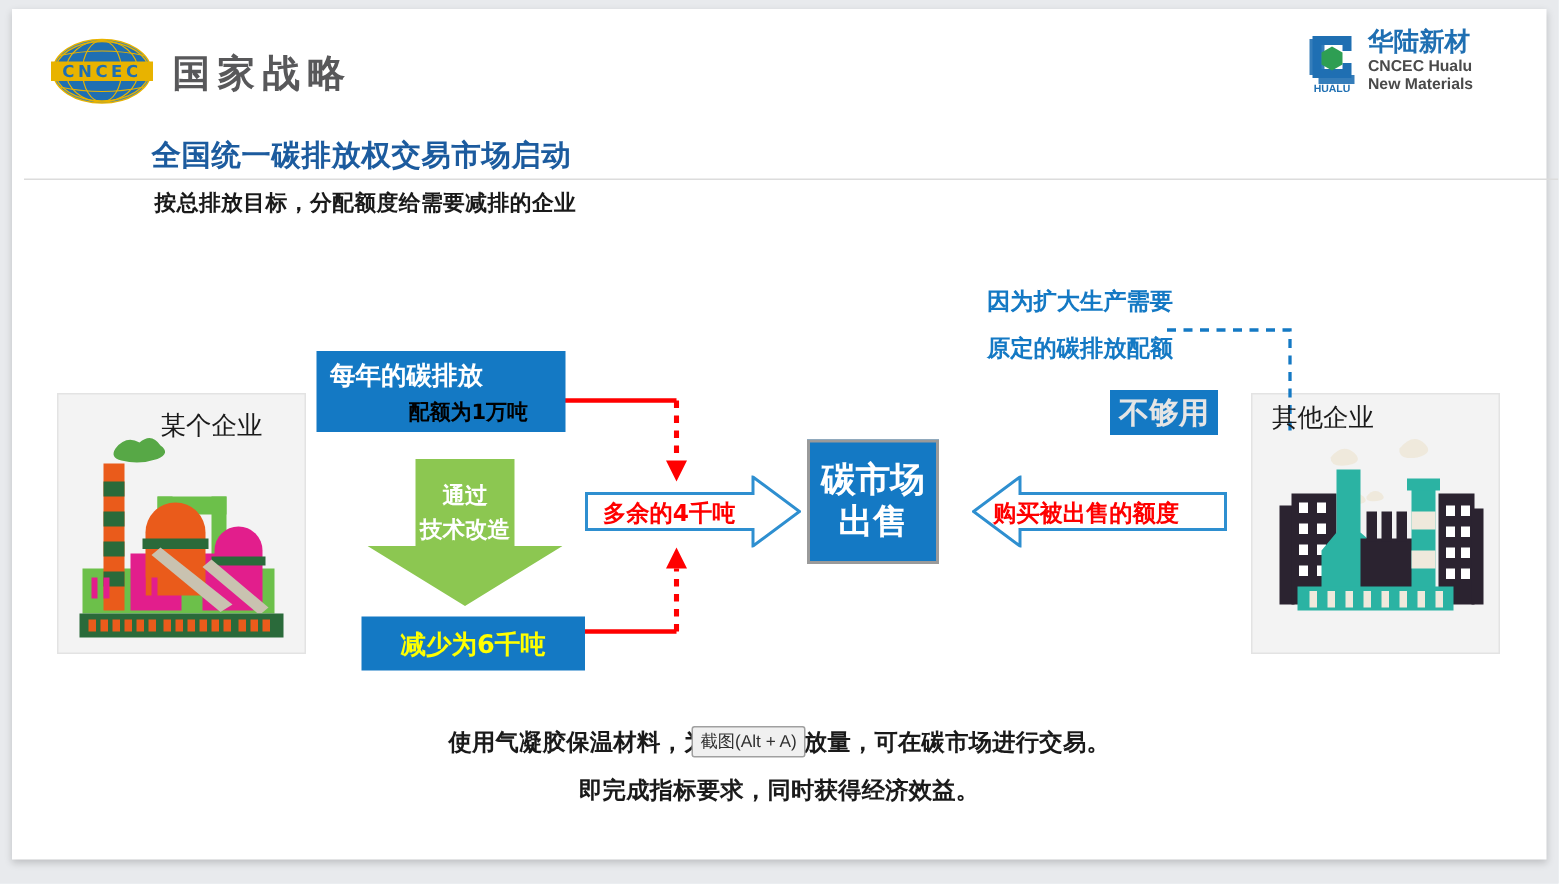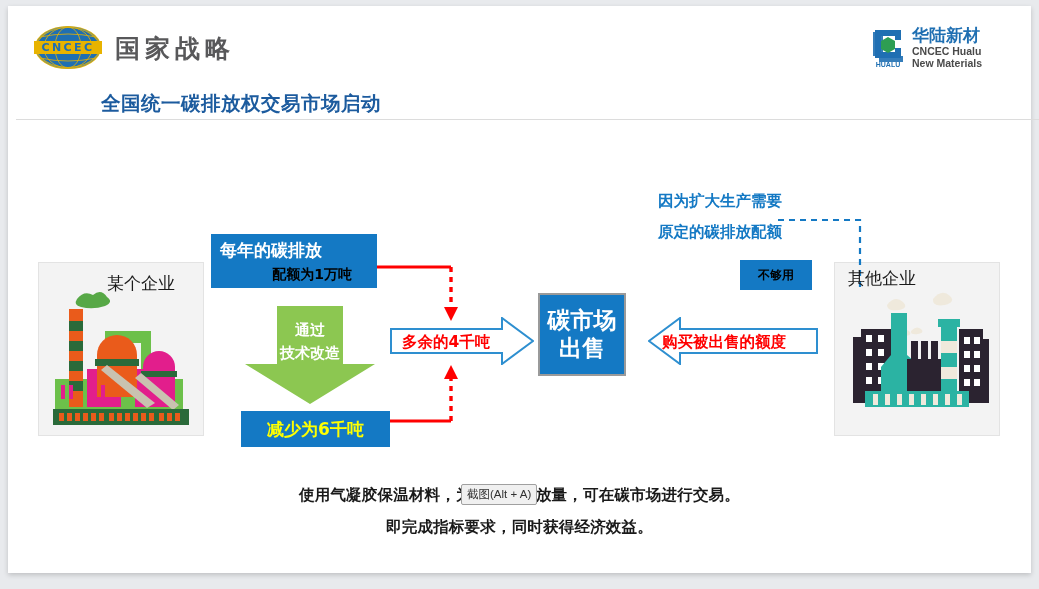--- a/index.html
+++ b/index.html
@@ -30,21 +30,21 @@
     position: absolute; left: 107px; top: 26px;
     font-size: 25px; font-weight: bold;
     color: #58585a;
     letter-spacing: 5px;
     font-family: "DejaVu Sans", sans-serif;
     text-align: right;
   }
   .hualu-logo {
     position: absolute; right: 22px; top: 14px;
     width: 140px; height: 48px;
-    display: flex; align-items: flex-end; gap: 5px;
+    display: flex; align-items: flex-start; gap: 5px;
   }
   .hualu-mark { width: 38px; height: 42px; flex: none; }
   .hualu-text { display: flex; flex-direction: column; line-height: 1; }
   .hualu-cn {
     font-size: 17px; font-weight: bold; color: #1f6fb2;
     letter-spacing: 0px; font-family: "DejaVu Sans", sans-serif;
   }
   .hualu-en1, .hualu-en2 {
     font-size: 10.5px; color: #4a4a4a; font-weight: bold;
     font-family: "Liberation Sans", sans-serif;
@@ -102,21 +102,21 @@
   .box-reduced {
     left: 233px; top: 405px; width: 149px; height: 36px;
     align-items: center;
   }
   .box-reduced span { font-size: 17px; color: #ffff00; }
 
   .box-notenough {
     left: 732px; top: 254px; width: 72px; height: 30px;
     align-items: center;
   }
-  .box-notenough span { font-size: 12px; color: #000000; }
+  .box-notenough span { font-size: 20px; color: #e5e5e5; }
 
   .box-market {
     left: 530px; top: 287px; width: 88px; height: 83px;
     align-items: center;
     border: 2px solid #9a9a9a;
     box-sizing: border-box;
   }
   .box-market span { font-size: 23px; color: #ffffff; line-height: 1.18; }
 
   
@@ -209,20 +209,21 @@
       </svg>
       <div class="hualu-text">
         <div class="hualu-cn">华陆新材</div>
         <div class="hualu-en1">CNCEC Hualu</div>
         <div class="hualu-en2">New Materials</div>
       </div>
     </div>
 
     <div class="main-title">全国统一碳排放权交易市场启动</div>
     <div class="title-divider"></div>
+    <div class="sub-title">按总排放目标，分配额度给需要减排的企业</div>
 
     <div class="photo-card photo-left">
       <svg viewBox="0 0 164 172" width="164" height="172">
         <path d="M38 36 q7 -9 16 -4 q8 -7 14 2 q7 5 -2 9 q-12 4 -24 1 q-8 -2 -4 -8 Z" fill="#57a846"></path>
         <rect x="66" y="68" width="46" height="12" fill="#6cc04a"></rect>
         <rect x="66" y="68" width="10" height="52" fill="#6cc04a"></rect>
         <rect x="102" y="68" width="10" height="52" fill="#6cc04a"></rect>
         <rect x="16" y="116" width="128" height="30" fill="#6cc04a"></rect>
         <rect x="30" y="46" width="14" height="98" fill="#ea5b1b"></rect>
         <rect x="30" y="58" width="14" height="10" fill="#2a6a3a"></rect>

